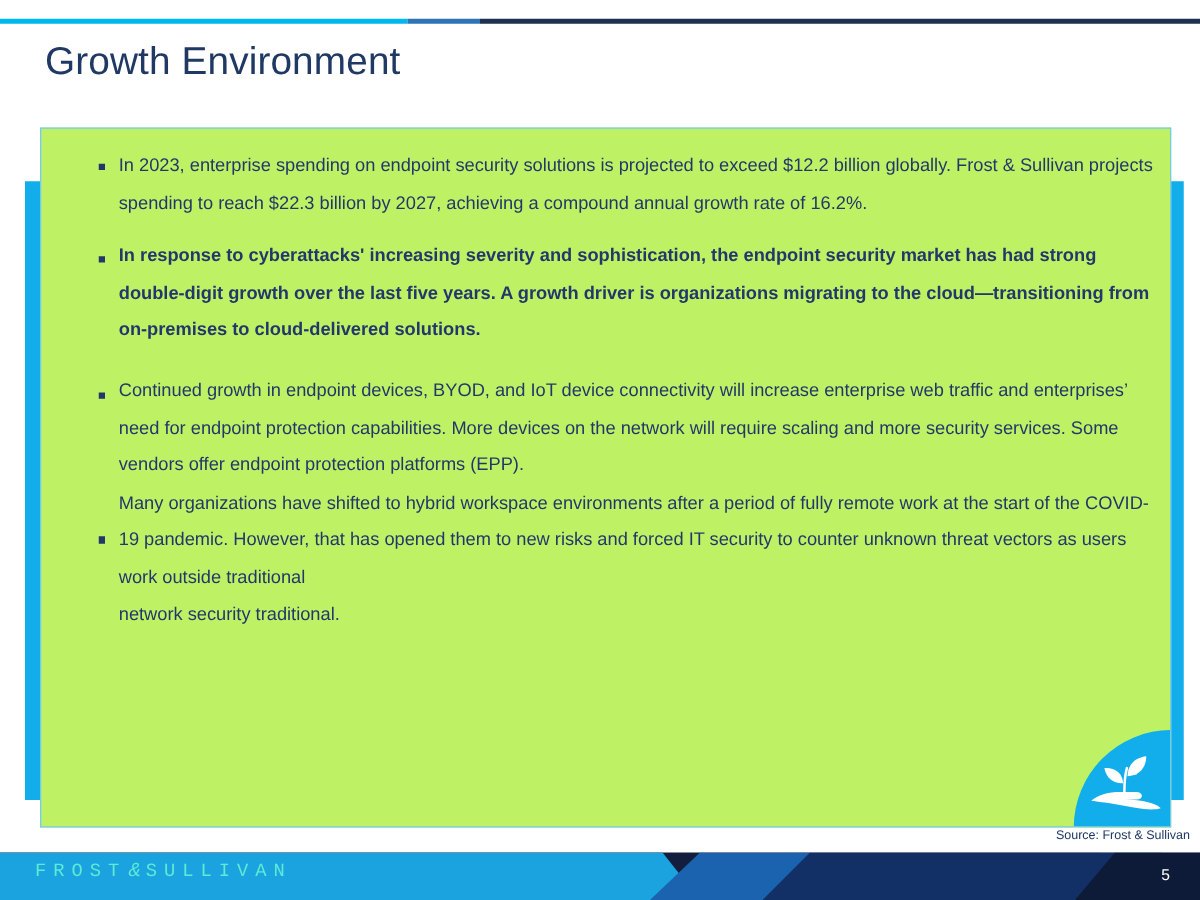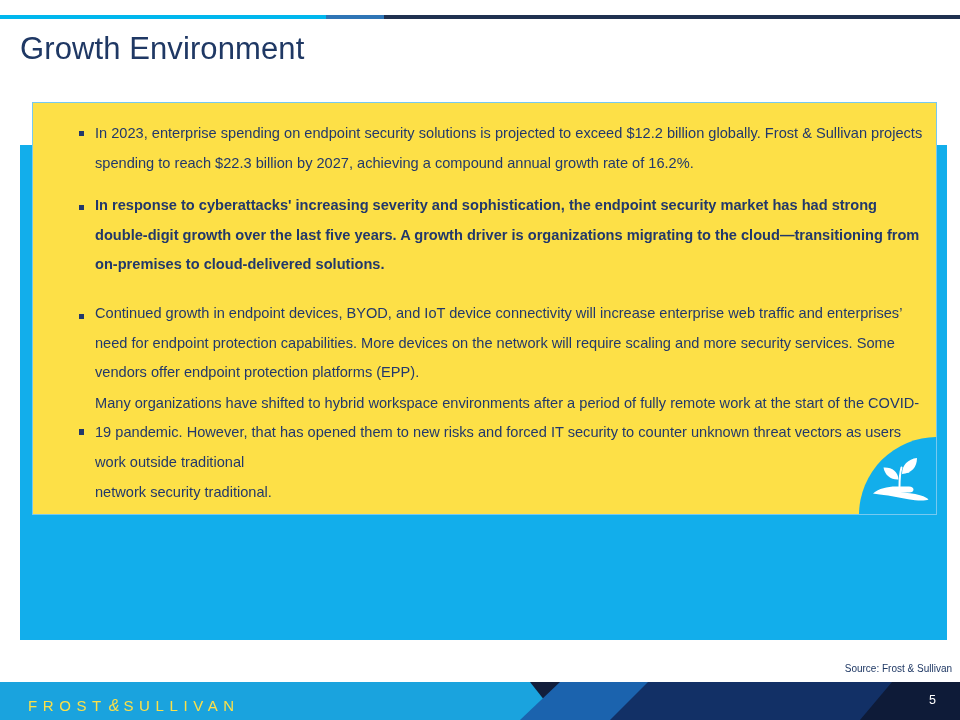--- a/index.html
+++ b/index.html
@@ -30,21 +30,21 @@
     height: 4px;
     display: flex;
   }
   .top-rule .seg-cyan  { width: 326px; background: #00B7EE; height: 100%; }
   .top-rule .seg-mid   { width: 58px;  background: #2E75B6; height: 100%; }
   .top-rule .seg-navy  { flex: 1;      background: #1F3150; height: 100%; }
 
   
   .slide-title {
     position: absolute;
-    left: 20px;
+    left: 36px;
     top: 29px;
     font-size: 31px;
     line-height: 40px;
     color: #1F3864;
     letter-spacing: 0.1px;
     white-space: nowrap;
   }
 
   
   .card-shadow {
@@ -53,22 +53,22 @@
     top: 145px;
     width: 927px;
     height: 495px;
     background: #12AEEB;
   }
   .card {
     position: absolute;
     left: 32px;
     top: 102px;
     width: 905px;
-    height: 413px;
-    background: #fde047;
+    height: 560px;
+    background: #bef264;
     border: 1px solid #76C9F0;
     box-sizing: border-box;
     overflow: hidden;
   }
 
   
   .corner-badge {
     position: absolute;
     right: -1px;
     bottom: -1px;
@@ -147,23 +147,23 @@
   .band-blue   { left: 520px; width: 360px; background: #1B63AE;
                  clip-path: polygon(40px 0, 360px 0, 330px 38px, 0 38px); }
   .band-dark   { left: 610px; width: 320px; background: #123066;
                  clip-path: polygon(38px 0, 320px 0, 282px 38px, 0 38px); }
   .band-navy   { left: 860px; width: 100px; background: #0E1B38;
                  clip-path: polygon(32px 0, 100px 0, 100px 38px, 0 38px); }
 
   .logo {
     position: absolute;
     left: 28px;
-    top: 15px;
-    color: #fde047;
-    font-family: Liberation Sans, sans-serif;
+    top: 6px;
+    color: #5eead4;
+    font-family: Liberation Mono, monospace;
     font-size: 15px;
     letter-spacing: 5.6px;
     white-space: nowrap;
   }
   .logo .amp {
     font-style: italic;
     font-size: 16px;
     letter-spacing: 2px;
     padding: 0 2px;
   }

